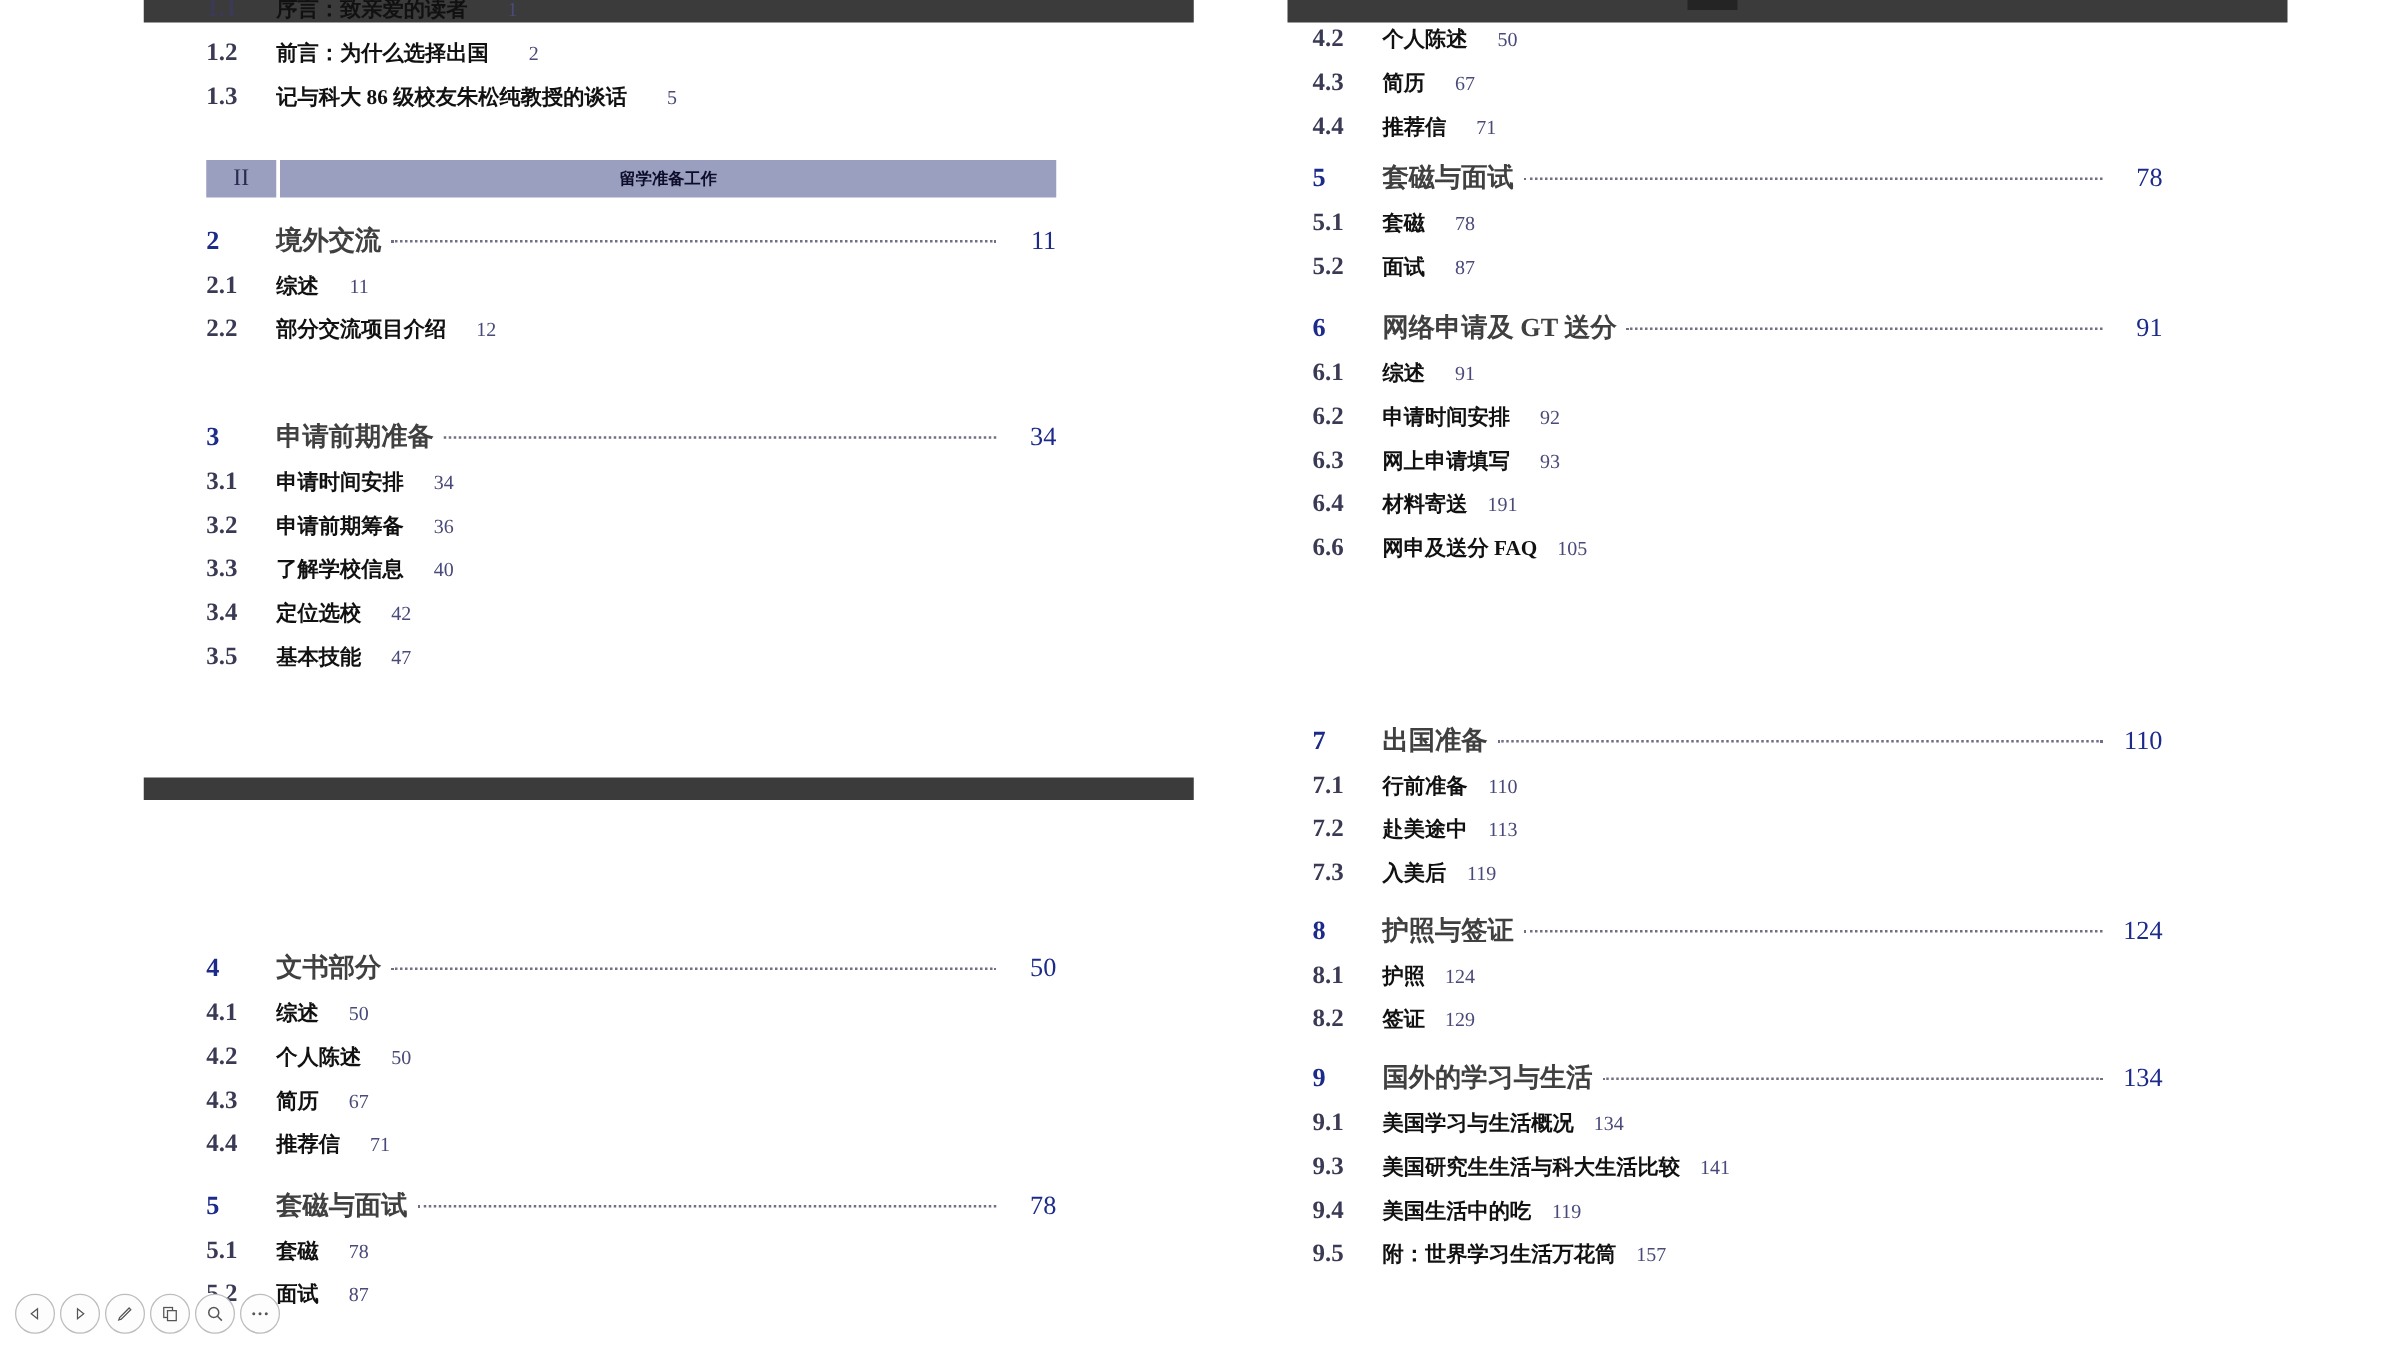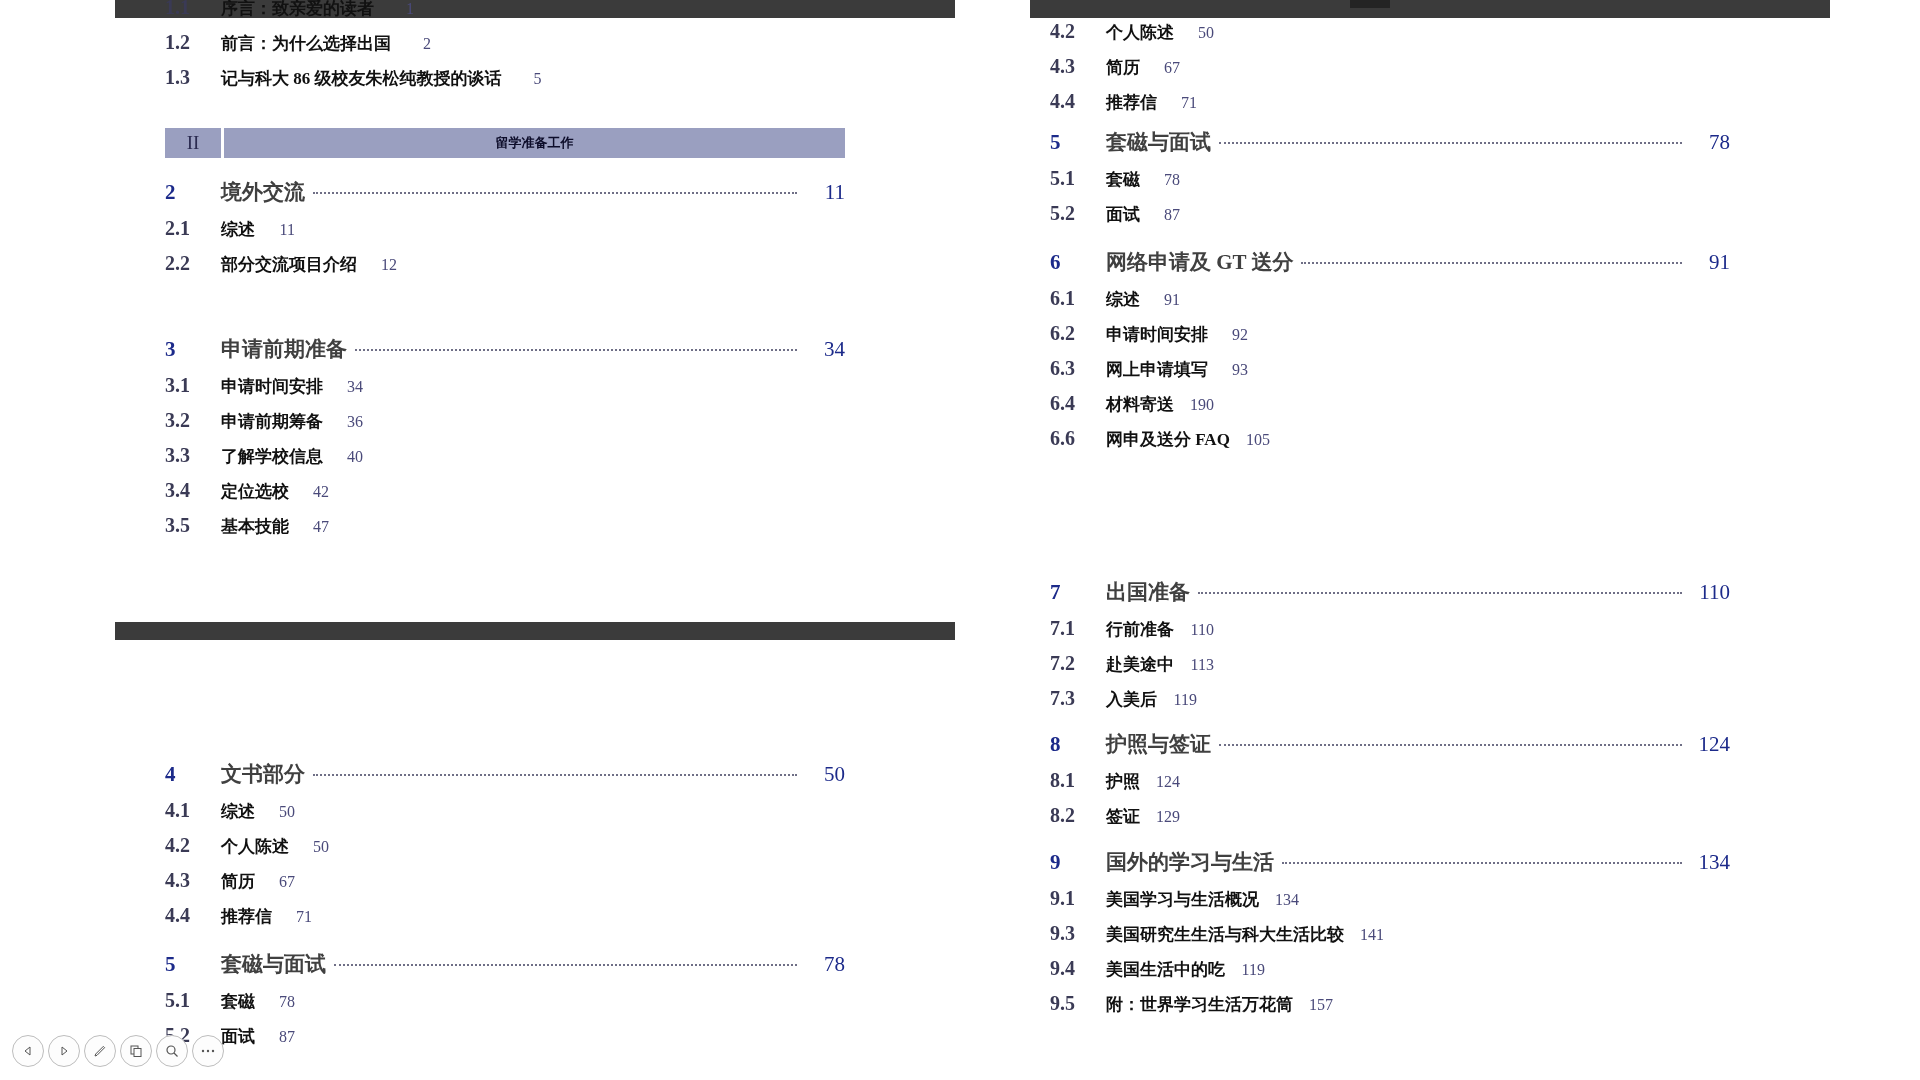--- a/index.html
+++ b/index.html
@@ -369,21 +369,21 @@
       <div class="row level2">
         <span class="num">6.3</span>
         <span class="title">网上申请填写</span>
 
         <span class="pg">93</span>
       </div>
       <div class="row level2">
         <span class="num">6.4</span>
         <span class="title">材料寄送</span>
 
-        <span class="pg">190</span>
+        <span class="pg">191</span>
       </div>
       <div class="row level2">
         <span class="num">6.6</span>
         <span class="title">网申及送分 FAQ</span>
 
         <span class="pg">105</span>
       </div>
     </div>
 
 

